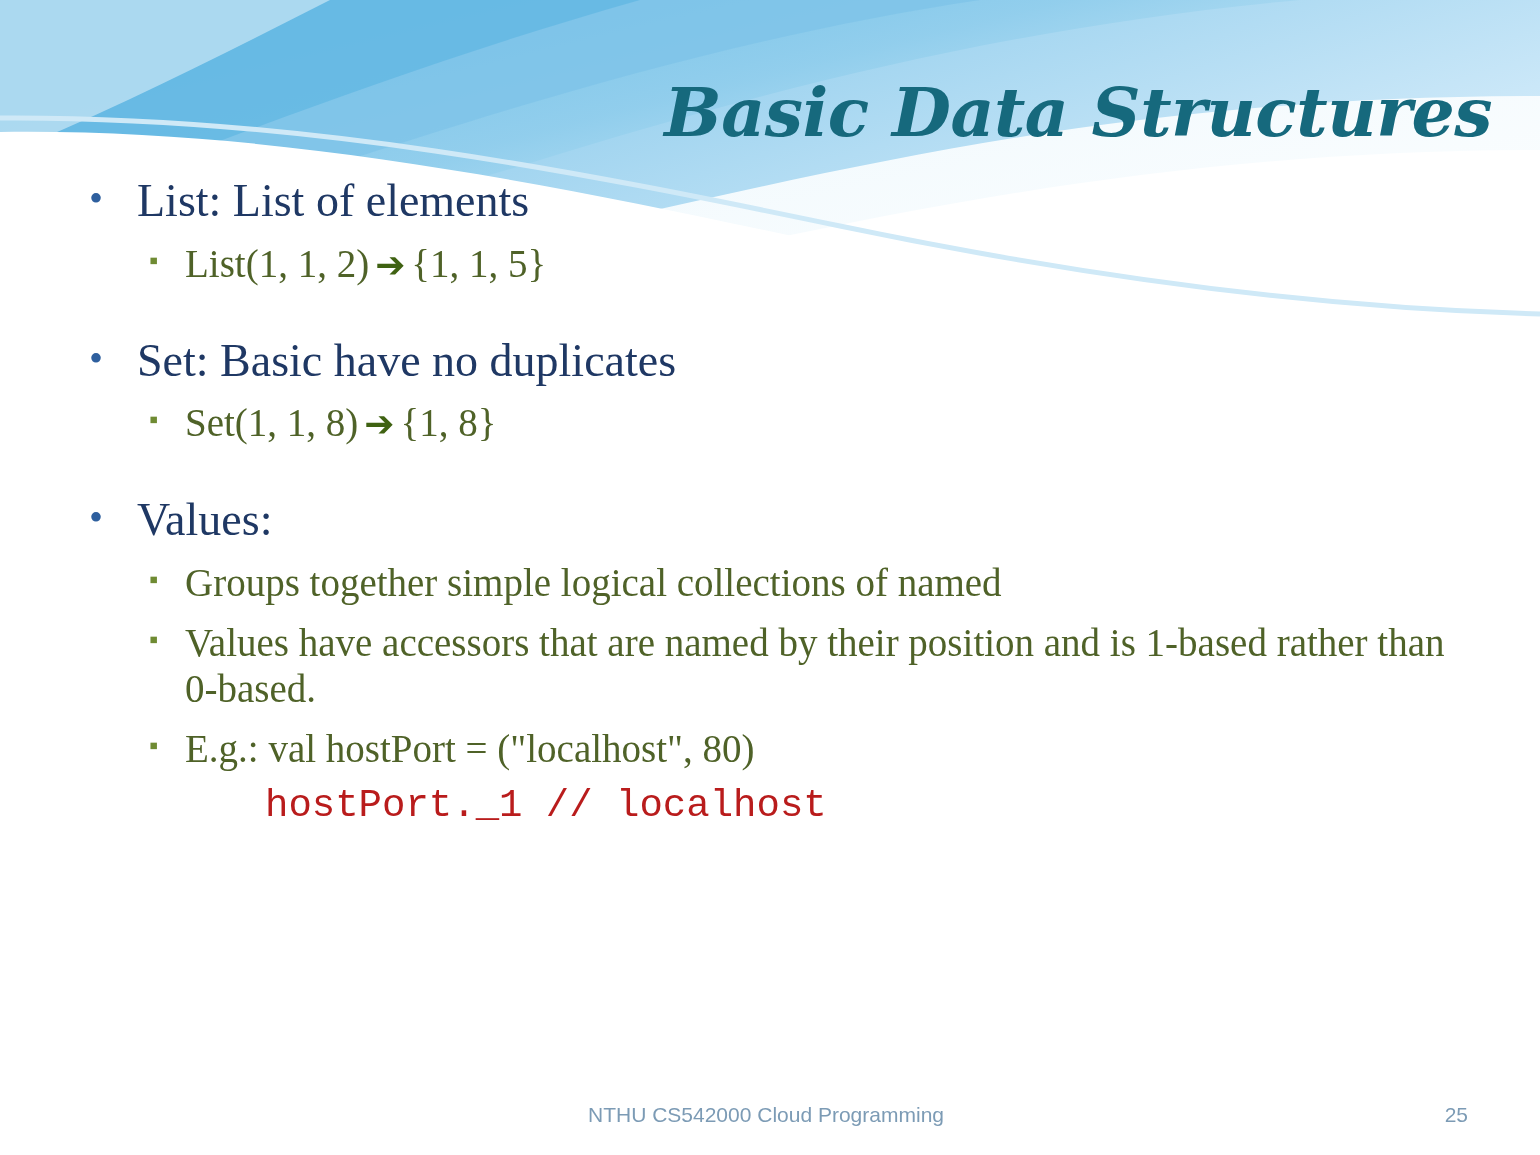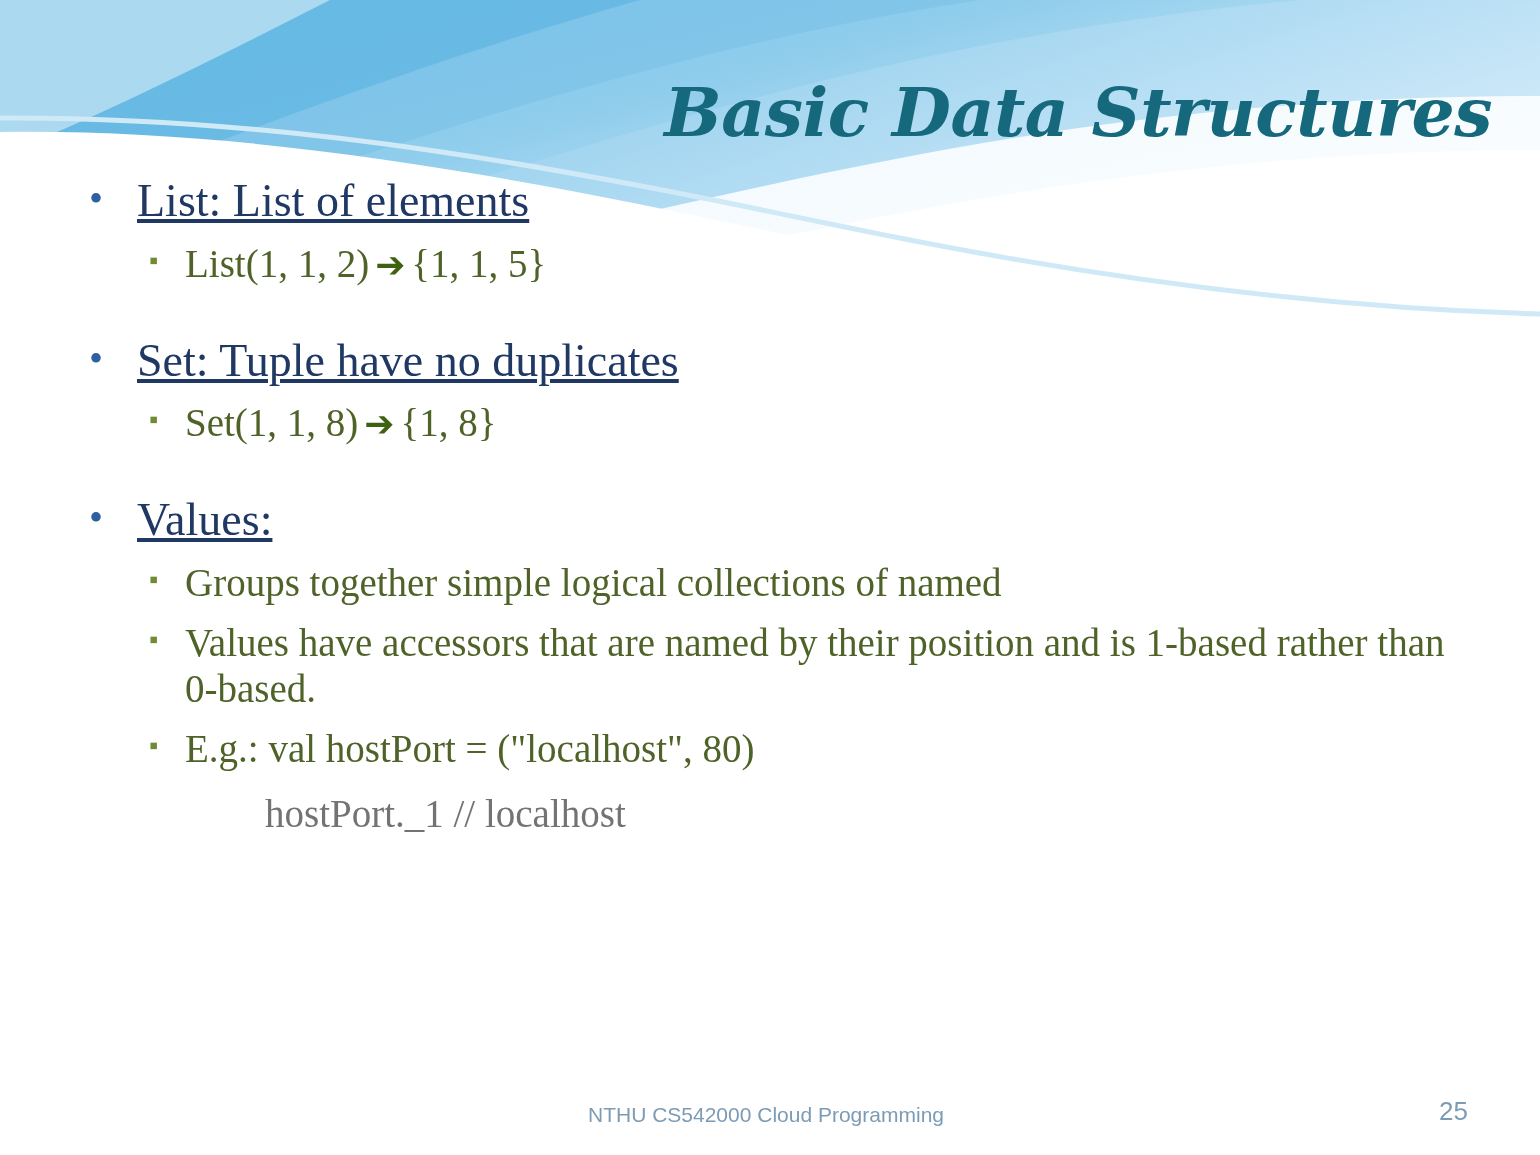--- a/index.html
+++ b/index.html
@@ -74,21 +74,20 @@
     width: 62px;
     color: #2e5f9e;
     font-size: 40px;
     line-height: 1.2;
     text-align: left;
     padding-left: 14px;
     box-sizing: border-box;
   }
   .lvl1 .text {
     flex: 1 1 auto;
-    text-decoration: underline;
   }
 
   .lvl2 {
     display: flex;
     align-items: flex-start;
     color: #4f6228;
     font-size: 39px;
     line-height: 1.18;
     margin-top: 14px;
     margin-left: 62px;
@@ -107,46 +106,47 @@
   }
   .arrow {
     font-family: "DejaVu Sans", sans-serif;
     font-weight: bold;
     color: #3f6212;
     font-size: 36px;
     padding: 0 6px;
   }
 
   .cont-line {
-    color: #737373;
+    color: #b91c1c;
     font-size: 39px;
     line-height: 1.25;
     margin-left: 190px;
-    margin-top: 18px;
+    margin-top: 10px;
+    font-family: Liberation Mono, monospace;
   }
 
   .gap-lg { margin-top: 48px; }
 
   
   .footer-note {
     position: absolute;
     left: 0;
     right: 8px;
     bottom: 28px;
     text-align: center;
     font-family: "Liberation Sans", sans-serif;
     font-size: 21px;
     color: #7c9bb5;
   }
   .page-num {
     position: absolute;
     right: 72px;
     bottom: 28px;
     font-family: "Liberation Sans", sans-serif;
-    font-size: 26px;
+    font-size: 21px;
     color: #7c9bb5;
   }
 </style>
 </head>
 <body>
 
 <div class="slide">
 
   <div class="banner">
     <svg width="1540" height="360" viewBox="0 0 1540 360" xmlns="http://www.w3.org/2000/svg">
@@ -187,21 +187,21 @@
     </div>
     <div class="lvl2">
       <span class="bullet">▪</span>
       <span class="text">
         <span>List(1, 1, 2)</span><span class="arrow">➔</span><span>{1, 1, 5}</span>
       </span>
     </div>
 
     <div class="lvl1 gap-lg">
       <span class="bullet">•</span>
-      <span class="text">Set: Tuple have no duplicates</span>
+      <span class="text">Set: Basic have no duplicates</span>
     </div>
     <div class="lvl2">
       <span class="bullet">▪</span>
       <span class="text">
         <span>Set(1, 1, 8)</span><span class="arrow">➔</span><span>{1, 8}</span>
       </span>
     </div>
 
     <div class="lvl1 gap-lg">
       <span class="bullet">•</span>

